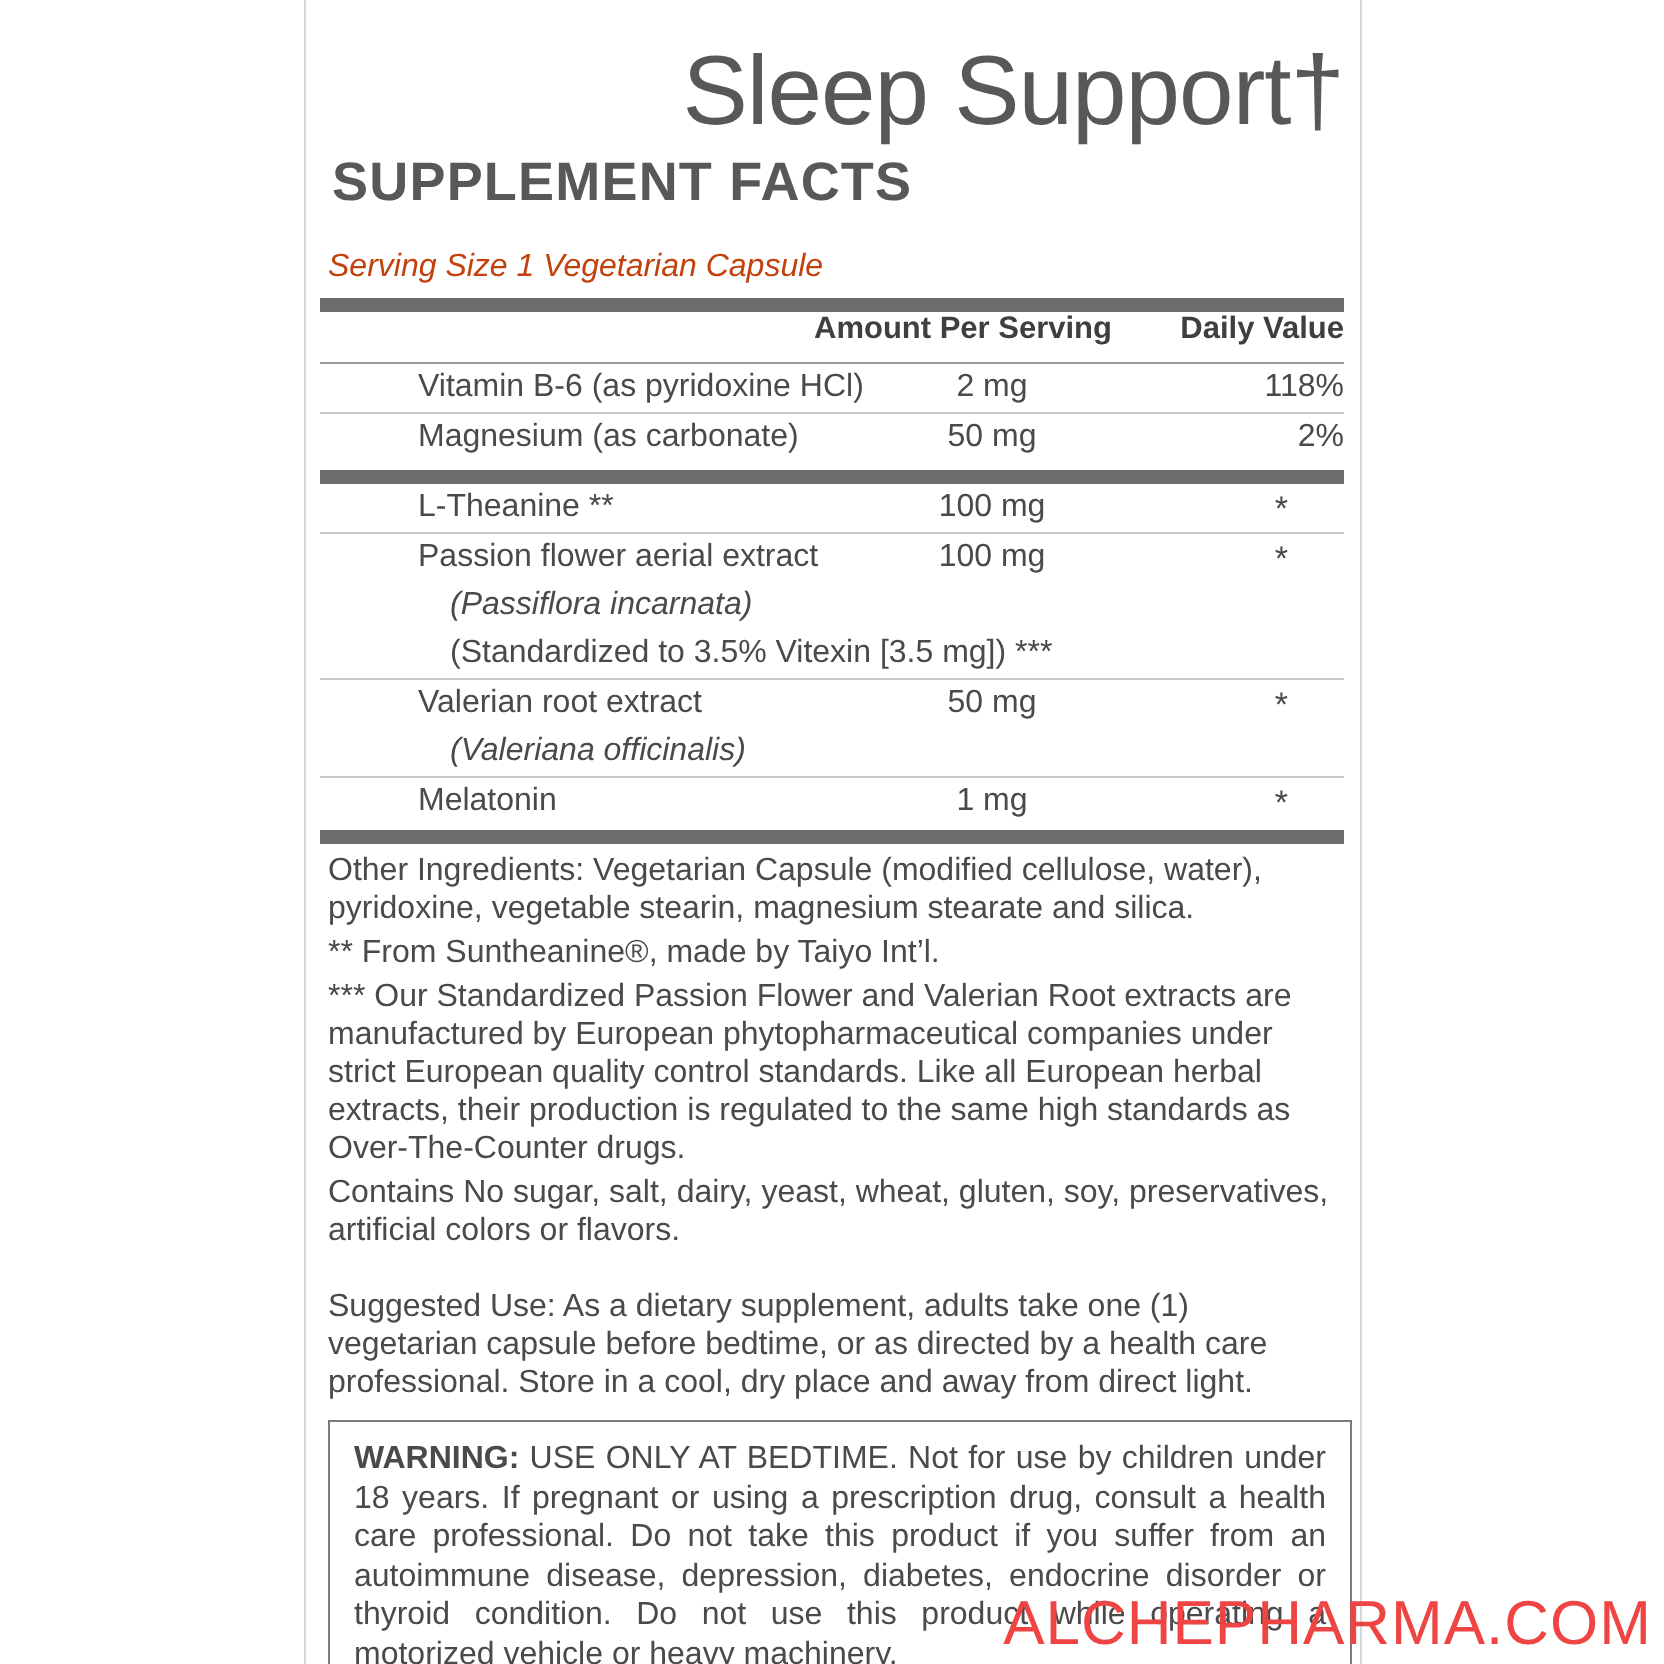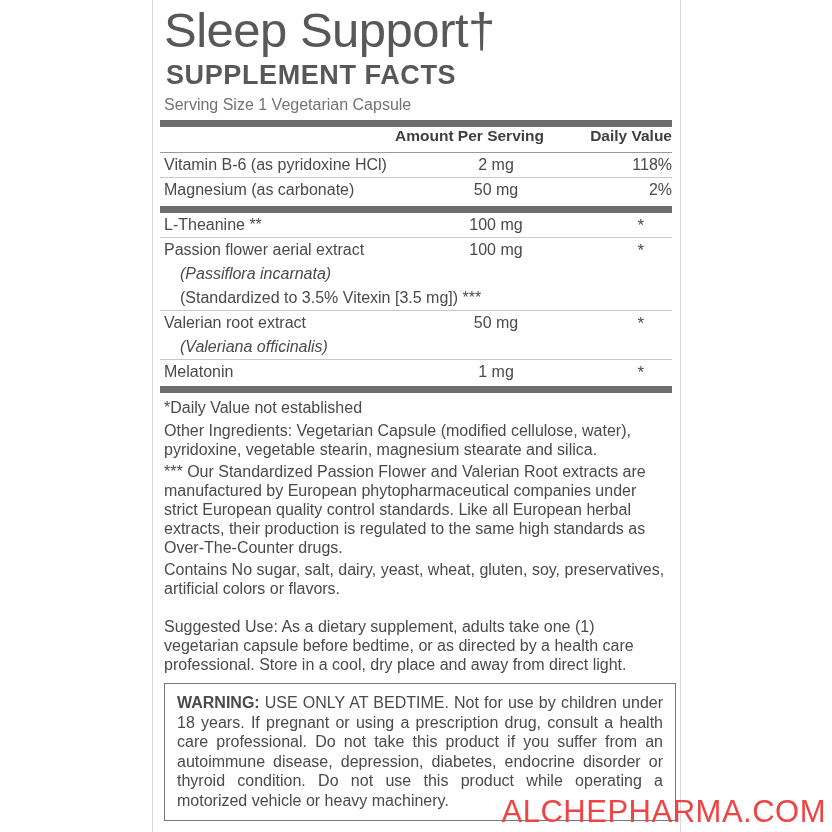--- a/index.html
+++ b/index.html
@@ -41,71 +41,73 @@
     position: absolute;
     left: 160px;
     top: 0;
     width: 512px;
   }
   .title {
     font-size: 49px;
     line-height: 56px;
     color: #585858;
     letter-spacing: -0.5px;
-    margin: 2px 0 0 0;
-    text-align: left;
+    margin: 18px 0 0 0;
+    text-align: right;
     padding-left: 4px;
     font-weight: 400;
   }
   .subtitle {
     font-size: 27px;
     letter-spacing: 0.6px;
     color: #585858;
     margin: 2px 0 0 0;
     padding-left: 6px;
     font-weight: 700;
   }
   .serving {
     font-size: 16px;
-    color: #737373;
-    margin: 5px 0 0 0;
+    color: #c2410c;
+    margin: 18px 0 0 0;
     padding-left: 4px;
+    font-style: italic;
   }
   .bar-thick {
     height: 7px;
     background: #6d6d6d;
     width: 512px;
   }
   .bar-thin {
     height: 1px;
     background: #9a9a9a;
     width: 512px;
   }
   .hdr-row {
     font-size: 15.5px;
     color: #3f3f3f;
     font-weight: bold;
     position: relative;
     height: 20px;
   }
   .hdr-amount {
     position: absolute;
-    right: 128px;
+    right: 116px;
     top: 0;
     text-align: center;
   }
   .hdr-dv {
     position: absolute;
     right: 0px;
     top: 0;
     text-align: right;
   }
   .row {
     position: relative;
     min-height: 24px;
+    margin-left: 45px;
   }
   .rowline {
     position: relative;
     padding: 3px 0 3px 4px;
   }
   .name {
     display: inline-block;
   }
   .amt {
     position: absolute;
@@ -248,24 +250,24 @@
           <span class="name">Melatonin</span>
           <span class="amt">1 mg</span>
           <span class="dv star">*</span>
         </div>
       </div>
 
       <div class="bar-thick" style="margin-top:2px;"></div>
     </div>
 
     <div class="notes">
-      <p style="margin-top:5px;">*Daily Value not established</p>
       <p style="margin-top:4px;">
         <span class="b">Other Ingredients:</span><span> Vegetarian Capsule (modified cellulose, water), pyridoxine, vegetable stearin, magnesium stearate and silica.</span>
       </p>
+      <p style="margin-top:3px;">** From Suntheanine®, made by Taiyo Int’l.</p>
       <p style="margin-top:3px;">*** Our Standardized Passion Flower and Valerian Root extracts are manufactured by European phytopharmaceutical companies under strict European quality control standards. Like all European herbal extracts, their production is regulated to the same high standards as Over-The-Counter drugs.</p>
       <p style="margin-top:3px;">
         <span class="b">Contains No</span><span> sugar, salt, dairy, yeast, wheat, gluten, soy, preservatives, artificial colors or flavors.</span>
       </p>
       <p style="margin-top:19px;">
         <span class="b">Suggested Use:</span><span> As a dietary supplement, adults take one (1) vegetarian capsule before bedtime, or as directed by a health care professional. Store in a cool, dry place and away from direct light.</span>
       </p>
     </div>
 
     <div class="warning">

